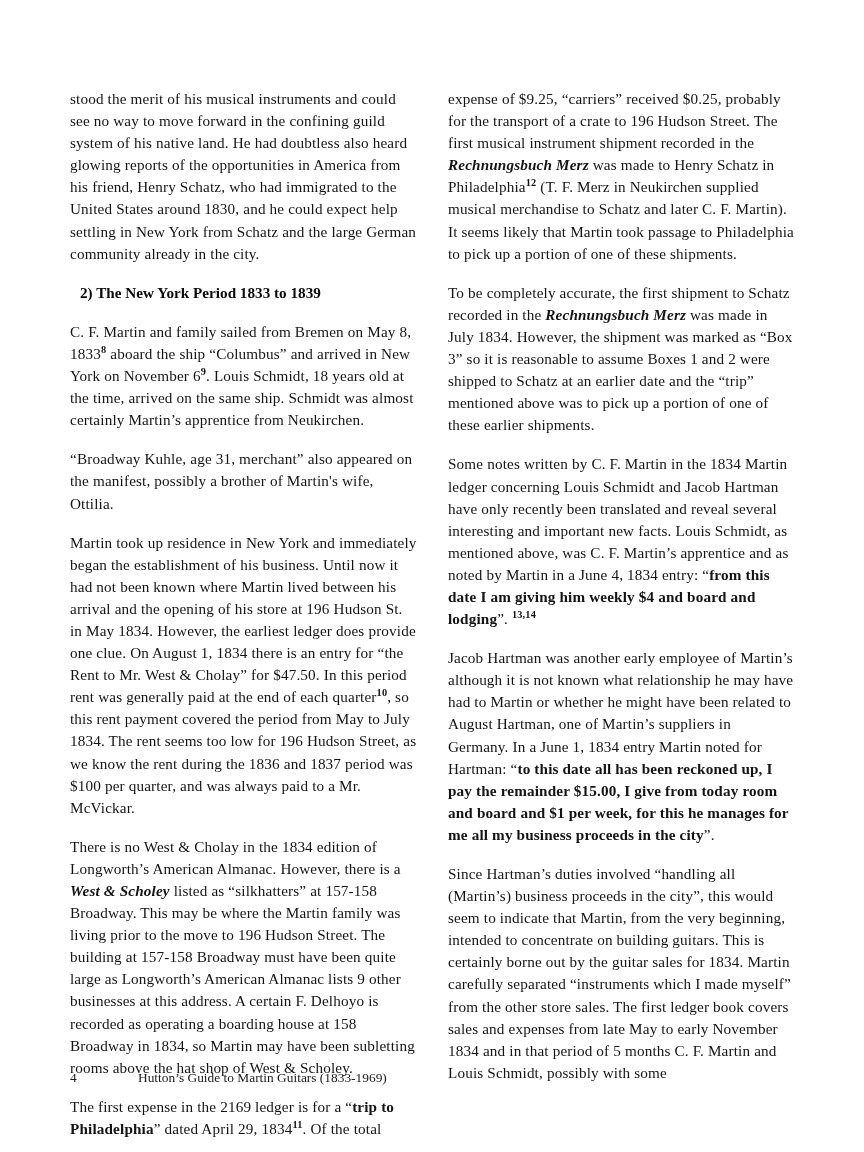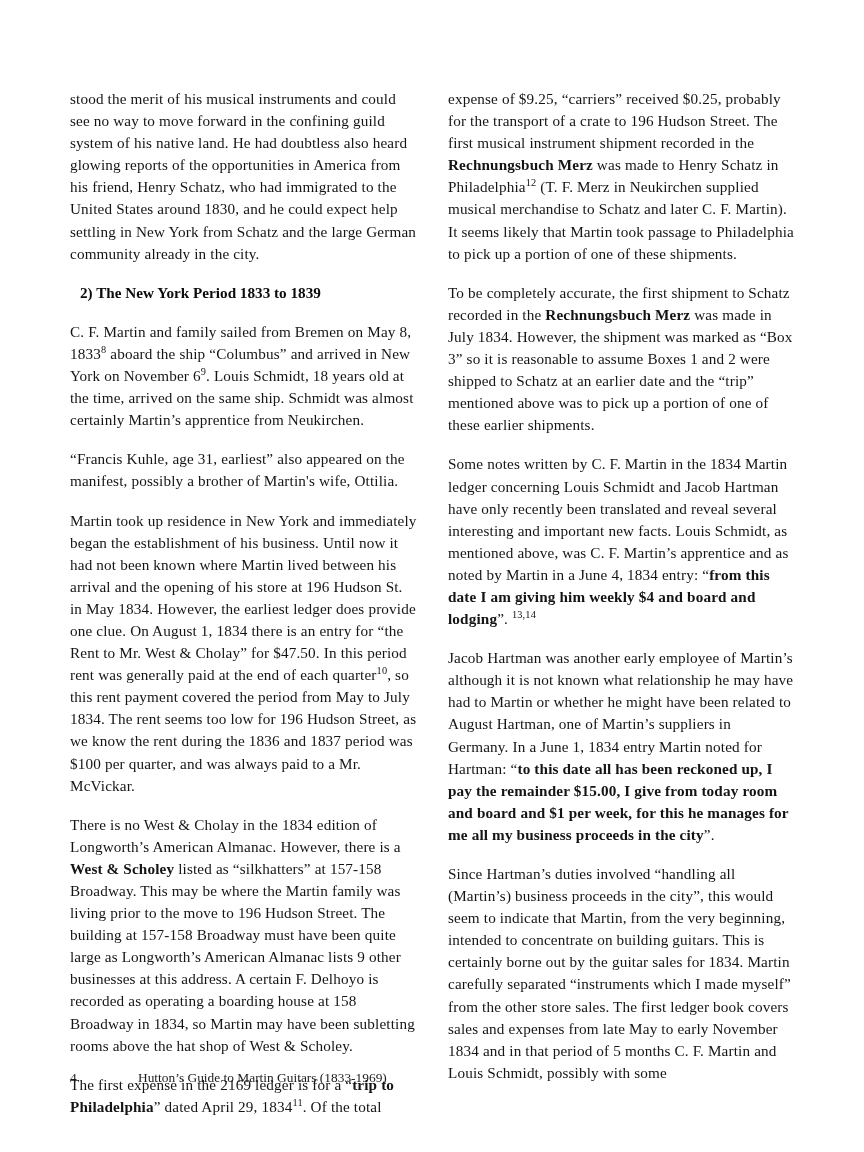--- a/index.html
+++ b/index.html
@@ -40,27 +40,28 @@
   }
   h2.heading {
     margin: 0 0 17px 10px;
     font-size: 15.2px;
     line-height: 22.1px;
     font-weight: bold;
     color: #0b0b0b;
   }
   .bi {
     font-weight: bold;
+    font-style: italic;
     margin-top: 25px;
   }
   .b {
     font-weight: bold;
   }
   sup.fn {
-    font-weight: normal;
+    font-weight: bold;
     font-size: 0.68em;
     vertical-align: super;
     line-height: 0;
   }
   .footer {
     position: absolute;
     left: 70px;
     top: 1070px;
     width: 725px;
     display: flex;
@@ -85,21 +86,21 @@
   <div class="columns">
 
     <div class="col">
 
       <p class="para">stood the merit of his musical instruments and could see no way to move forward in the confining guild system of his native land. He had doubtless also heard glowing reports of the opportunities in America from his friend, Henry Schatz, who had immigrated to the United States around 1830, and he could expect help settling in New York from Schatz and the large German community already in the city.</p>
 
       <h2 class="heading">2) The New York Period 1833 to 1839</h2>
 
       <p class="para"><span>C. F. Martin and family sailed from Bremen on May 8, 1833</span><sup class="fn">8</sup><span> aboard the ship “Columbus” and arrived in New York on November 6</span><sup class="fn">9</sup><span>. Louis Schmidt, 18 years old at the time, arrived on the same ship. Schmidt was almost certainly Martin’s apprentice from Neukirchen.</span></p>
 
-      <p class="para">“Francis Kuhle, age 31, earliest” also appeared on the manifest, possibly a brother of Martin's wife, Ottilia.</p>
+      <p class="para">“Broadway Kuhle, age 31, merchant” also appeared on the manifest, possibly a brother of Martin's wife, Ottilia.</p>
 
       <p class="para"><span>Martin took up residence in New York and immediately began the establishment of his business. Until now it had not been known where Martin lived between his arrival and the opening of his store at 196 Hudson St. in May 1834. However, the earliest ledger does provide one clue. On August 1, 1834 there is an entry for “the Rent to Mr. West &amp; Cholay” for $47.50. In this period rent was generally paid at the end of each quarter</span><sup class="fn">10</sup><span>, so this rent payment covered the period from May to July 1834. The rent seems too low for 196 Hudson Street, as we know the rent during the 1836 and 1837 period was $100 per quarter, and was always paid to a Mr. McVickar.</span></p>
 
       <p class="para"><span>There is no West &amp; Cholay in the 1834 edition of Longworth’s American Almanac. However, there is a </span><span class="bi">West &amp; Scholey</span><span> listed as “silkhatters” at 157-158 Broadway. This may be where the Martin family was living prior to the move to 196 Hudson Street. The building at 157-158 Broadway must have been quite large as Longworth’s American Almanac lists 9 other businesses at this address. A certain F. Delhoyo is recorded as operating a boarding house at 158 Broadway in 1834, so Martin may have been subletting rooms above the hat shop of West &amp; Scholey.</span></p>
 
       <p class="para"><span>The first expense in the 2169 ledger is for a “</span><span class="b">trip to Philadelphia</span><span>” dated April 29, 1834</span><sup class="fn">11</sup><span>. Of the total</span></p>
 
     </div>
 
     <div class="col">

